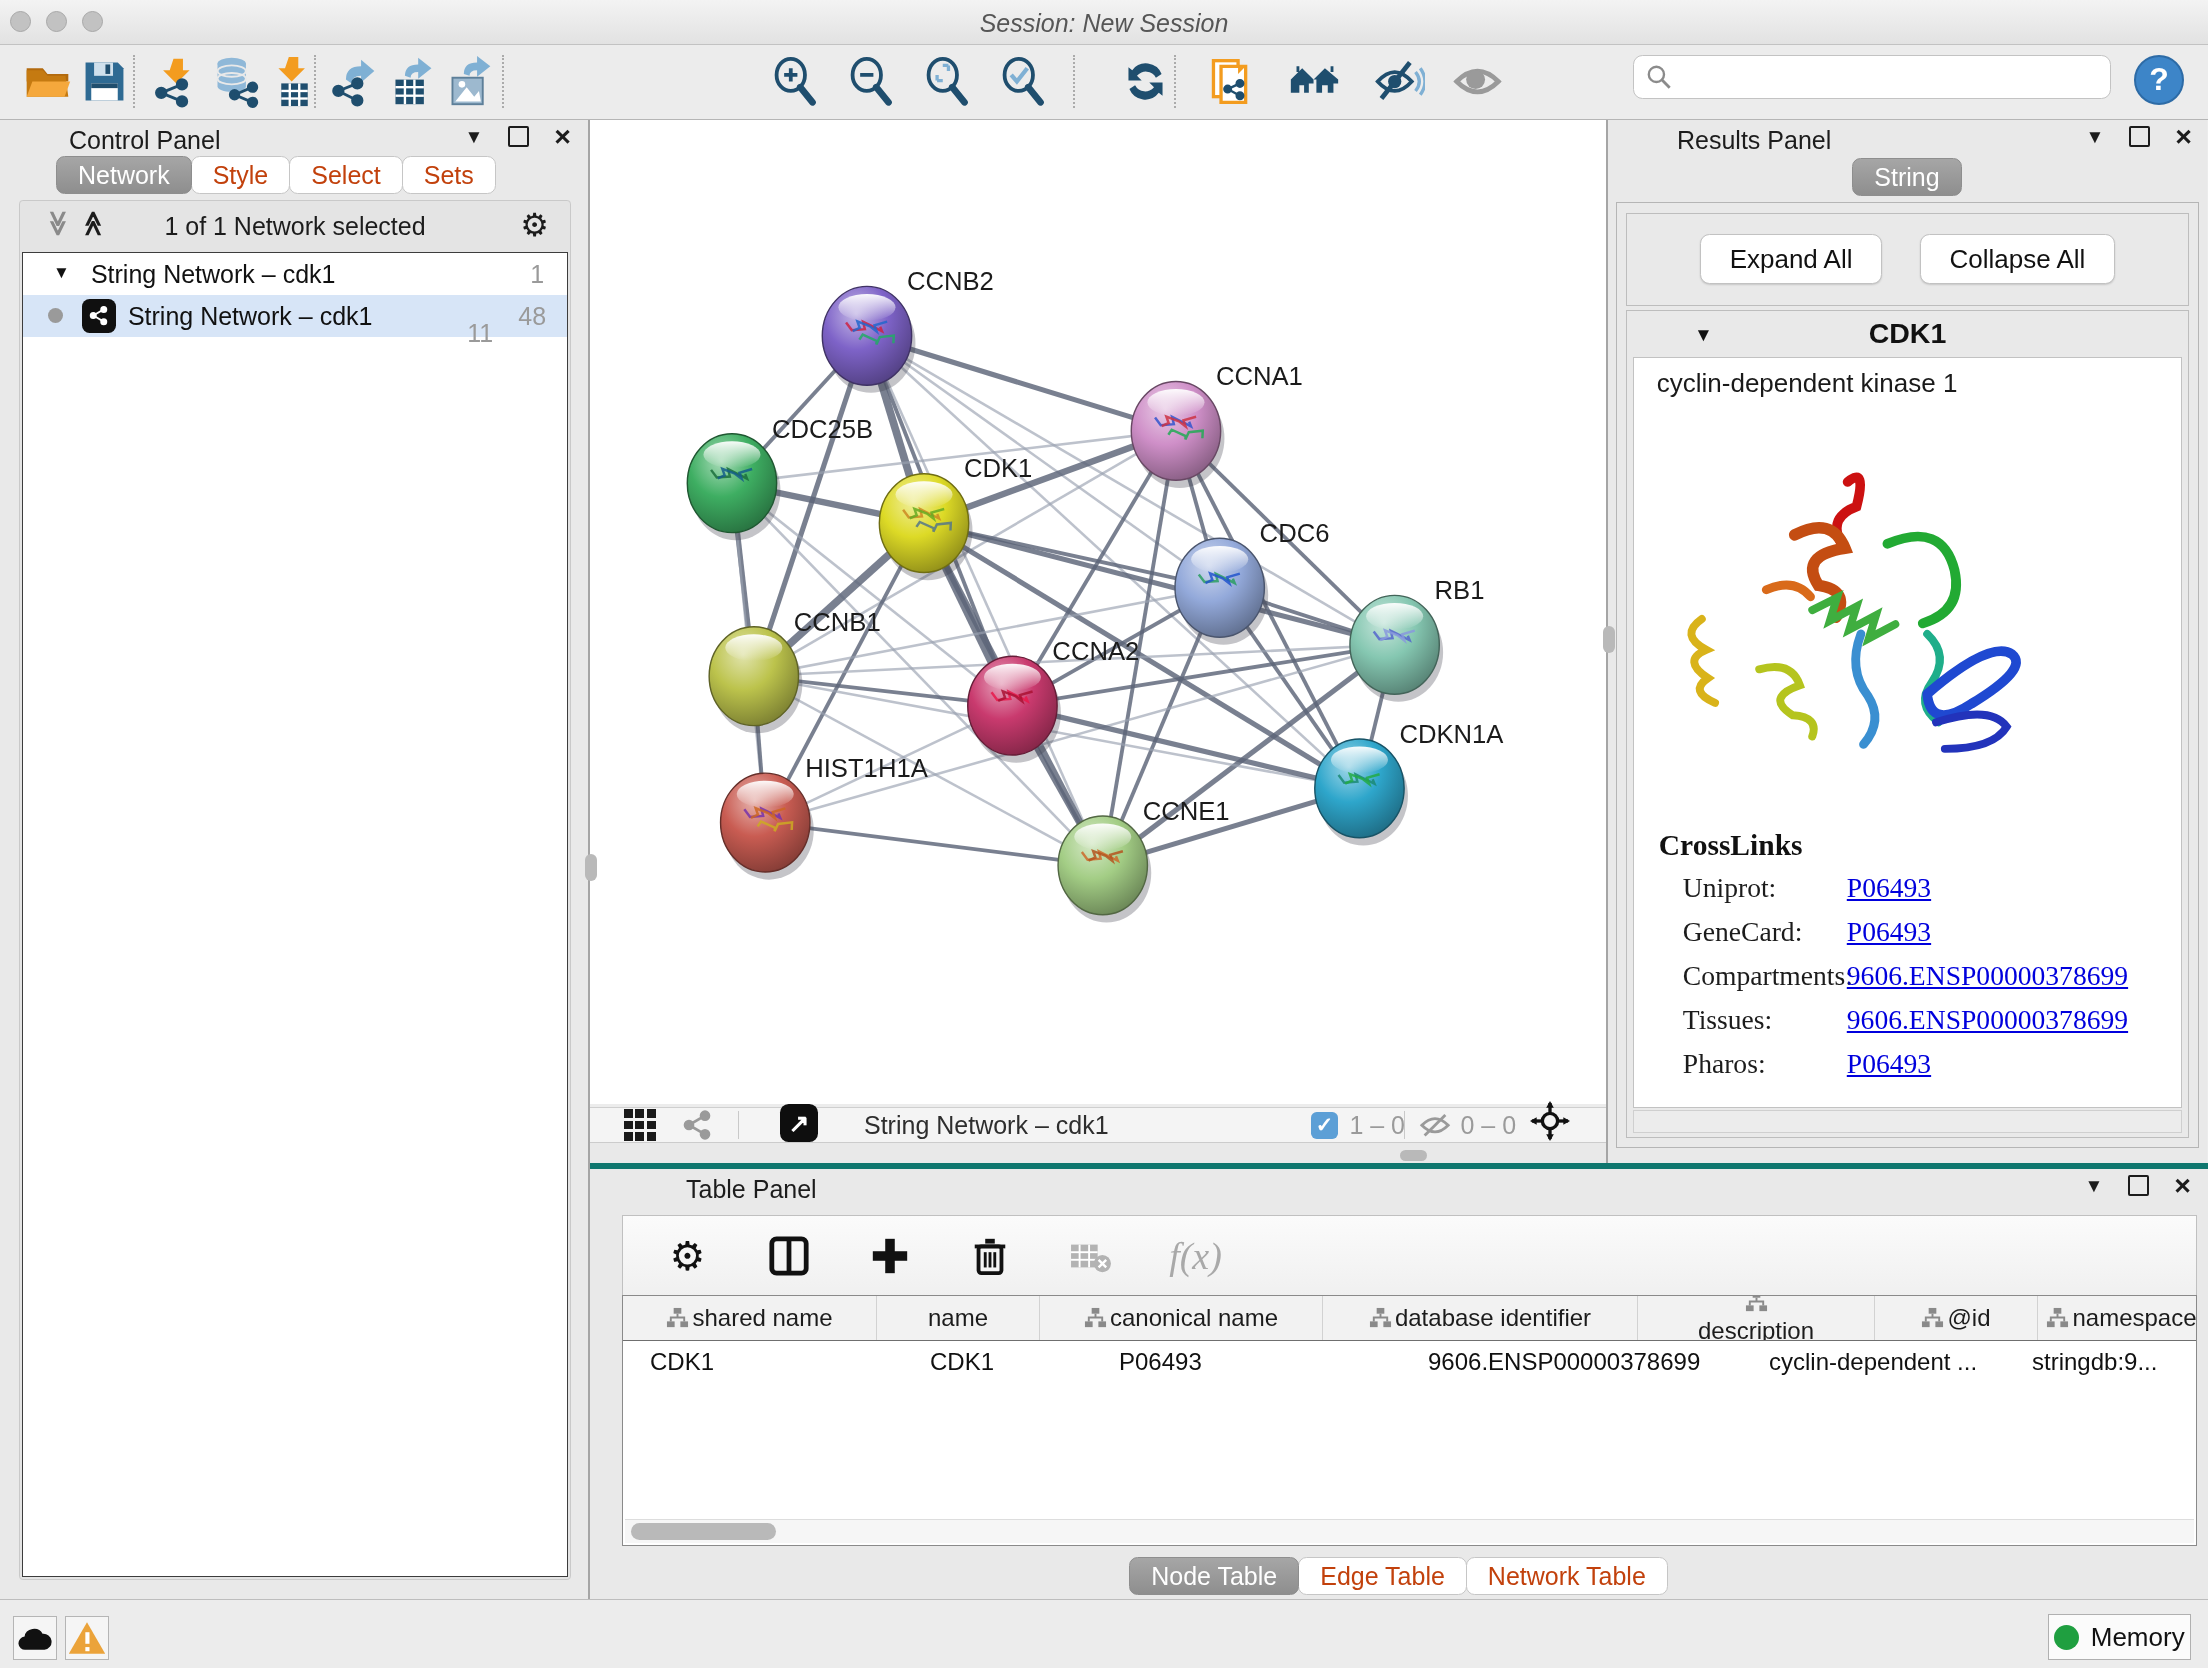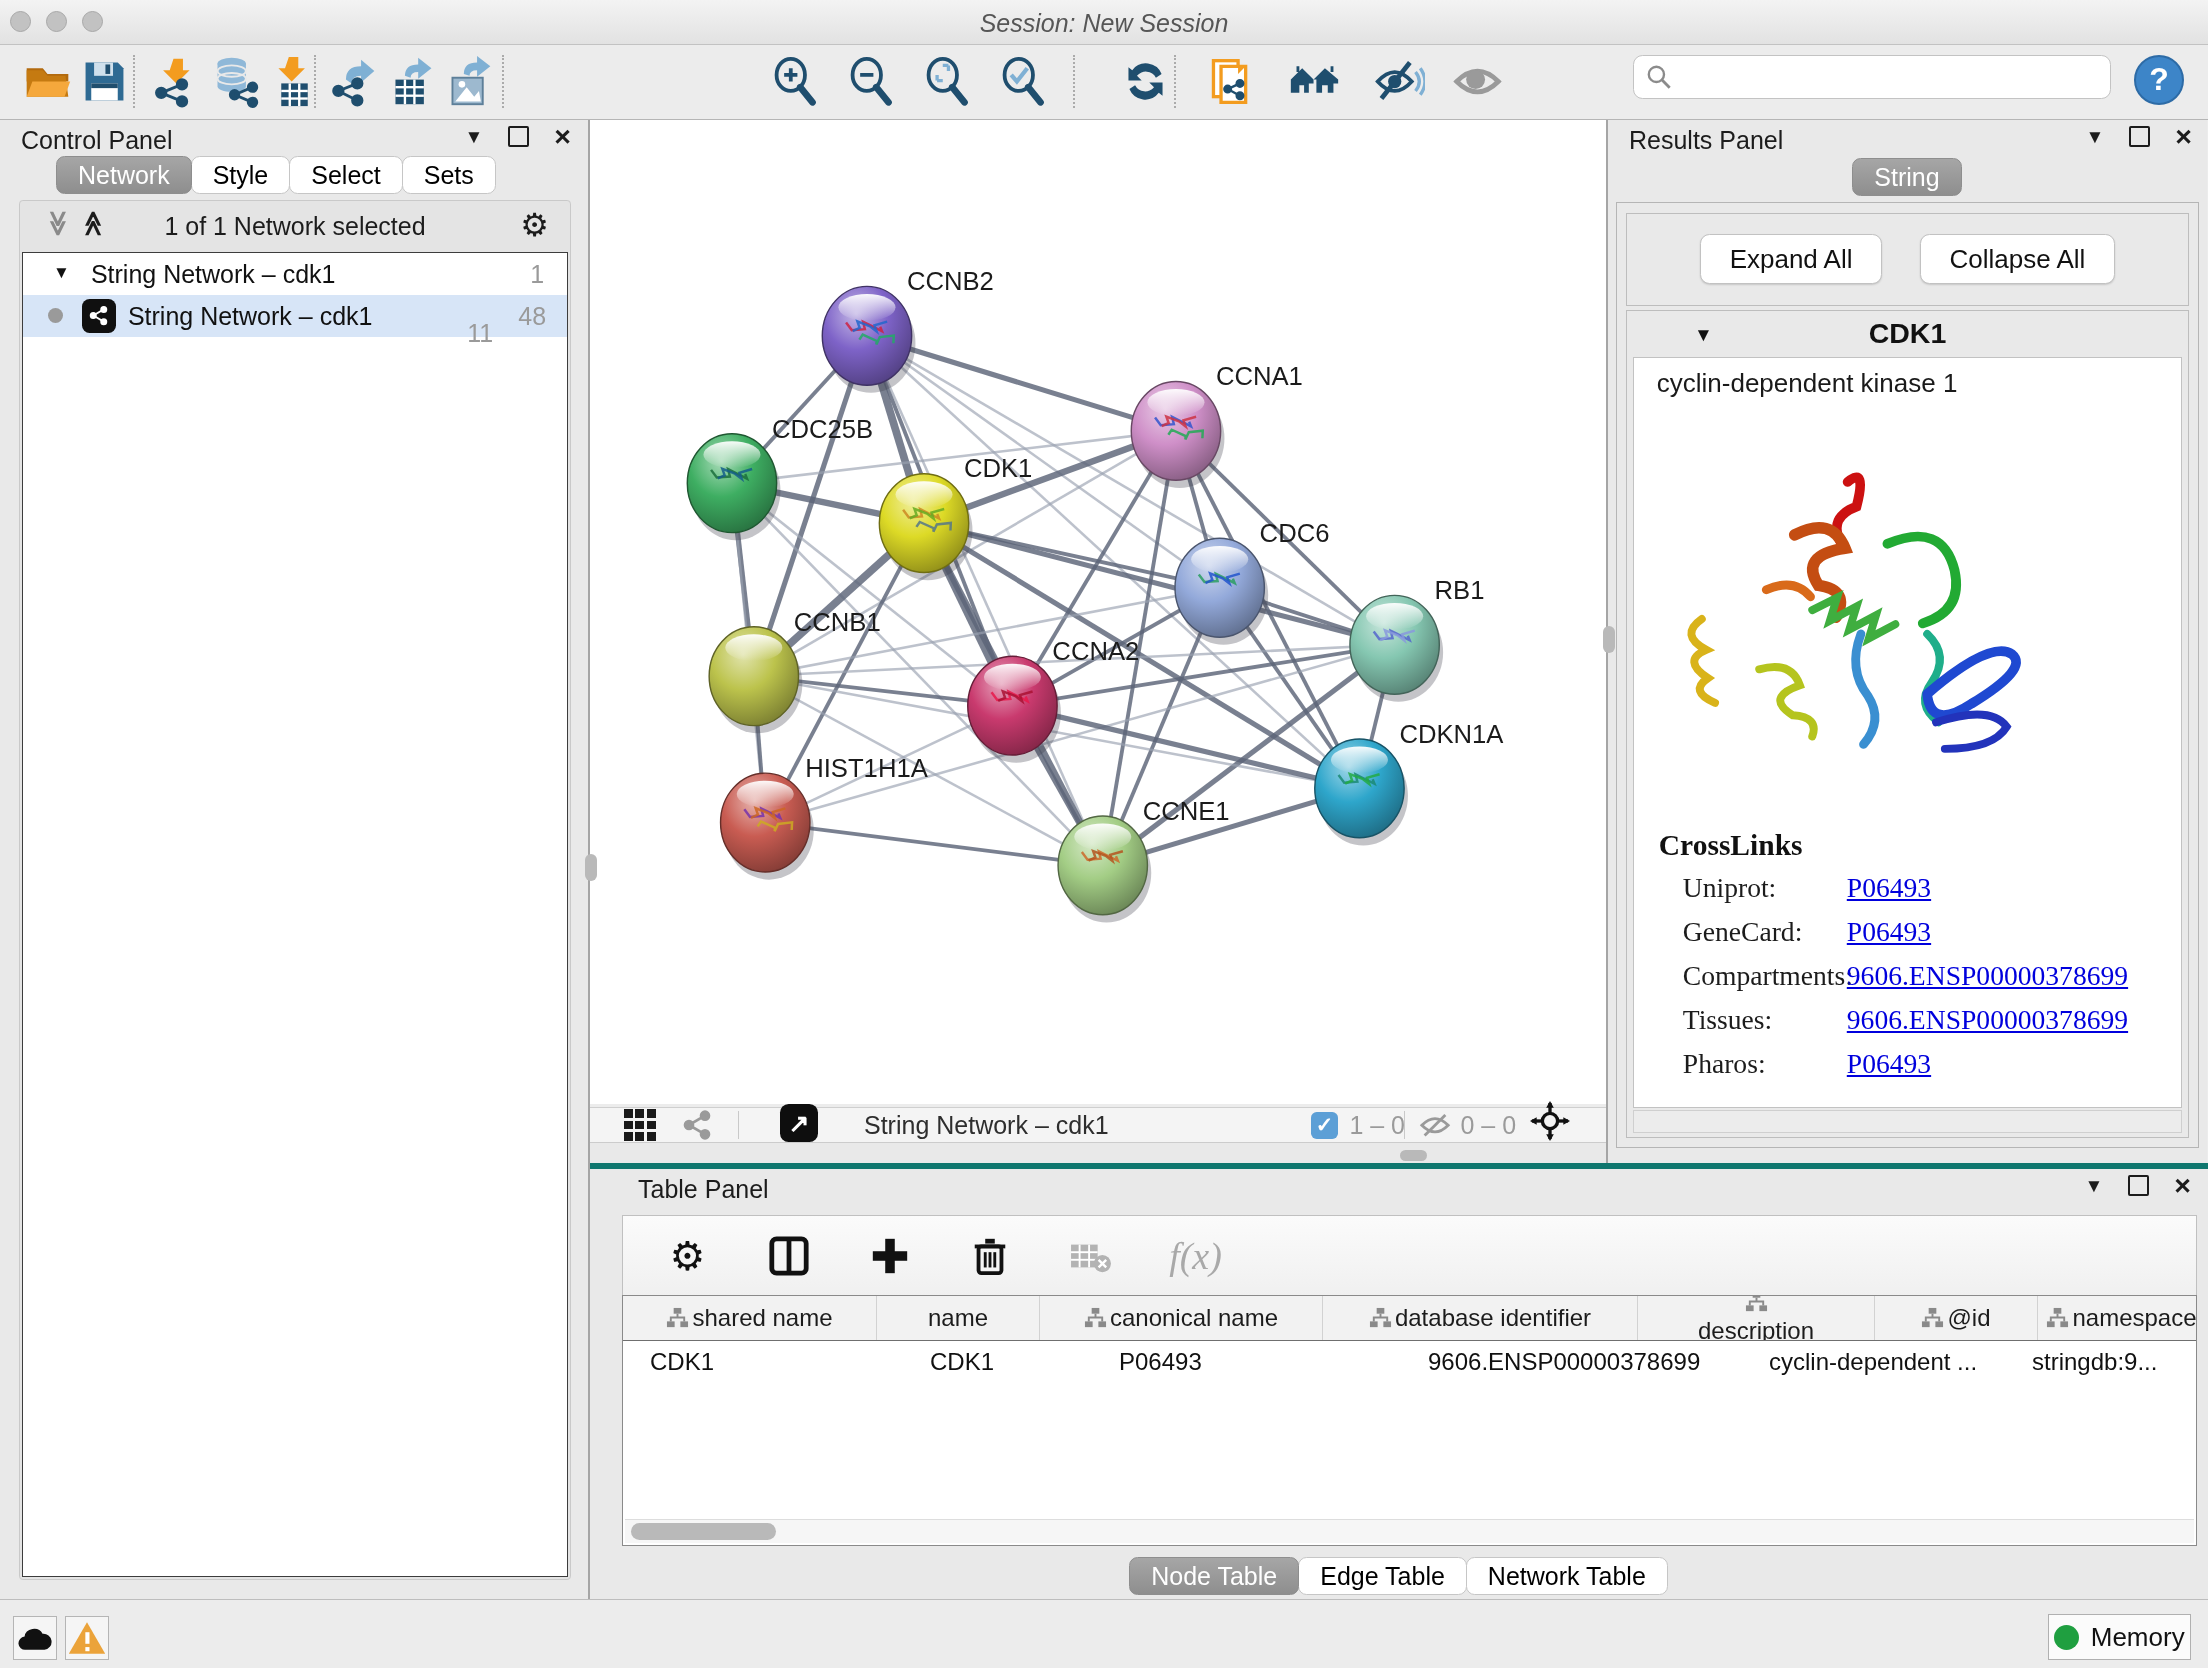--- a/index.html
+++ b/index.html
@@ -22,30 +22,30 @@
 
   
   .main{display:flex;height:1479px;}
   .control-panel{position:relative;width:588px;background:#e9e9e9;border-right:2.9px solid #a5a5a5;flex:none;}
   .right-col{position:relative;width:1618px;flex:none;}
   .top-row{display:flex;height:1043px;}
   .network-wrap{position:relative;width:1016px;flex:none;}
   .results-panel{position:relative;width:599px;background:#e9e9e9;border-left:2.9px solid #a5a5a5;flex:none;}
 
   
-  .phead{position:relative;height:36px;}
+  .phead{position:relative;height:36px;margin-left:48px;}
   .phead .ptitle{position:absolute;left:21px;top:5.7px;font-size:25px;color:#1c1c1c;}
   .winctl{position:absolute;top:5.7px;display:flex;gap:25px;align-items:center;}
   .wc-collapse{font-size:19px;color:#1c1c1c;}
   .wc-float{width:17px;height:17px;border:2.9px solid #1c1c1c;border-radius:1.9px;}
   .wc-close{font-size:28.5px;font-weight:bold;color:#1c1c1c;line-height:17px;}
 
   
   .seg{display:flex;}
-  .seg .tab{height:36px;line-height:36px;padding:0 21px;font-size:25px;background:#fff;border:1px solid #c6c6c6;color:#000000;border-radius:8.6px;margin-left:-1px;text-align:center;}
+  .seg .tab{height:36px;line-height:36px;padding:0 21px;font-size:25px;background:#fff;border:1px solid #c6c6c6;color:#c2410c;border-radius:8.6px;margin-left:-1px;text-align:center;}
   .seg .tab.sel{background:linear-gradient(#a6a6a6,#8e8e8e);color:#fff;border-color:#8e8e8e;z-index:2;}
 
   
   .cp-tabs{position:absolute;left:57px;top:36px;}
   .cp-body{position:absolute;left:19px;top:80px;width:550px;bottom:19px;background:#e4e4e4;border:1px solid #c9c9c9;border-radius:3.8px;}
   .cp-toolrow{position:relative;height:49px;}
   .chev{display:inline-block;transform:rotate(90deg);font-size:25px;font-weight:bold;}
   .chev.up{transform:rotate(-90deg);}
   .cp-selsum{position:absolute;left:0;right:0;top:11.4px;text-align:center;font-size:25px;color:#1c1c1c;}
   .gear{font-size:32px;color:#1c1c1c;line-height:32px;}

